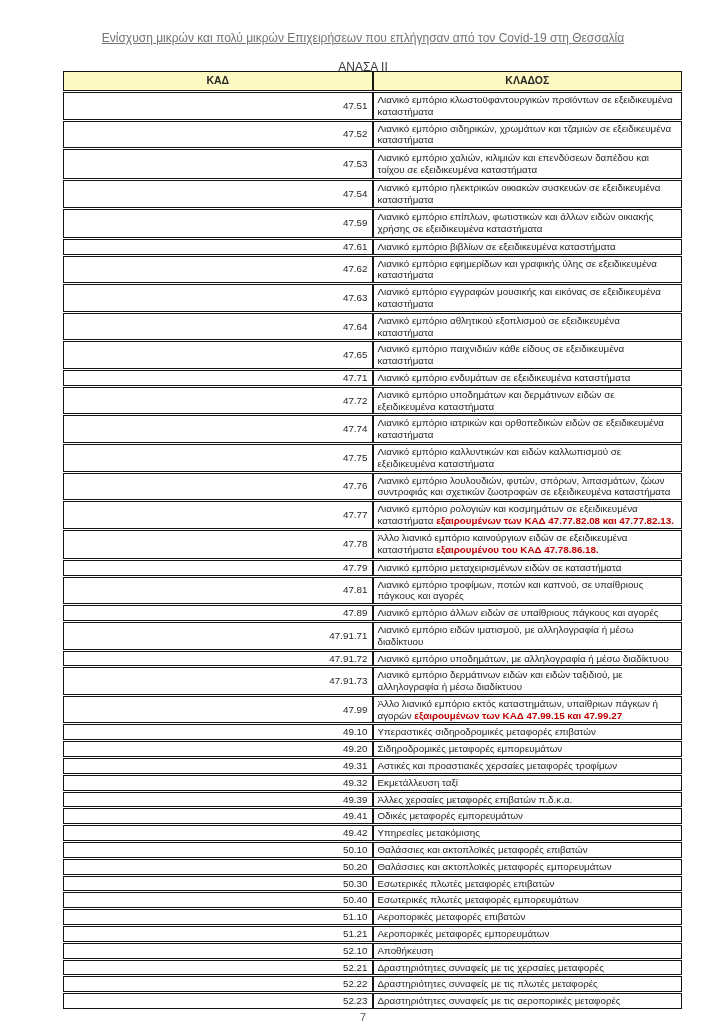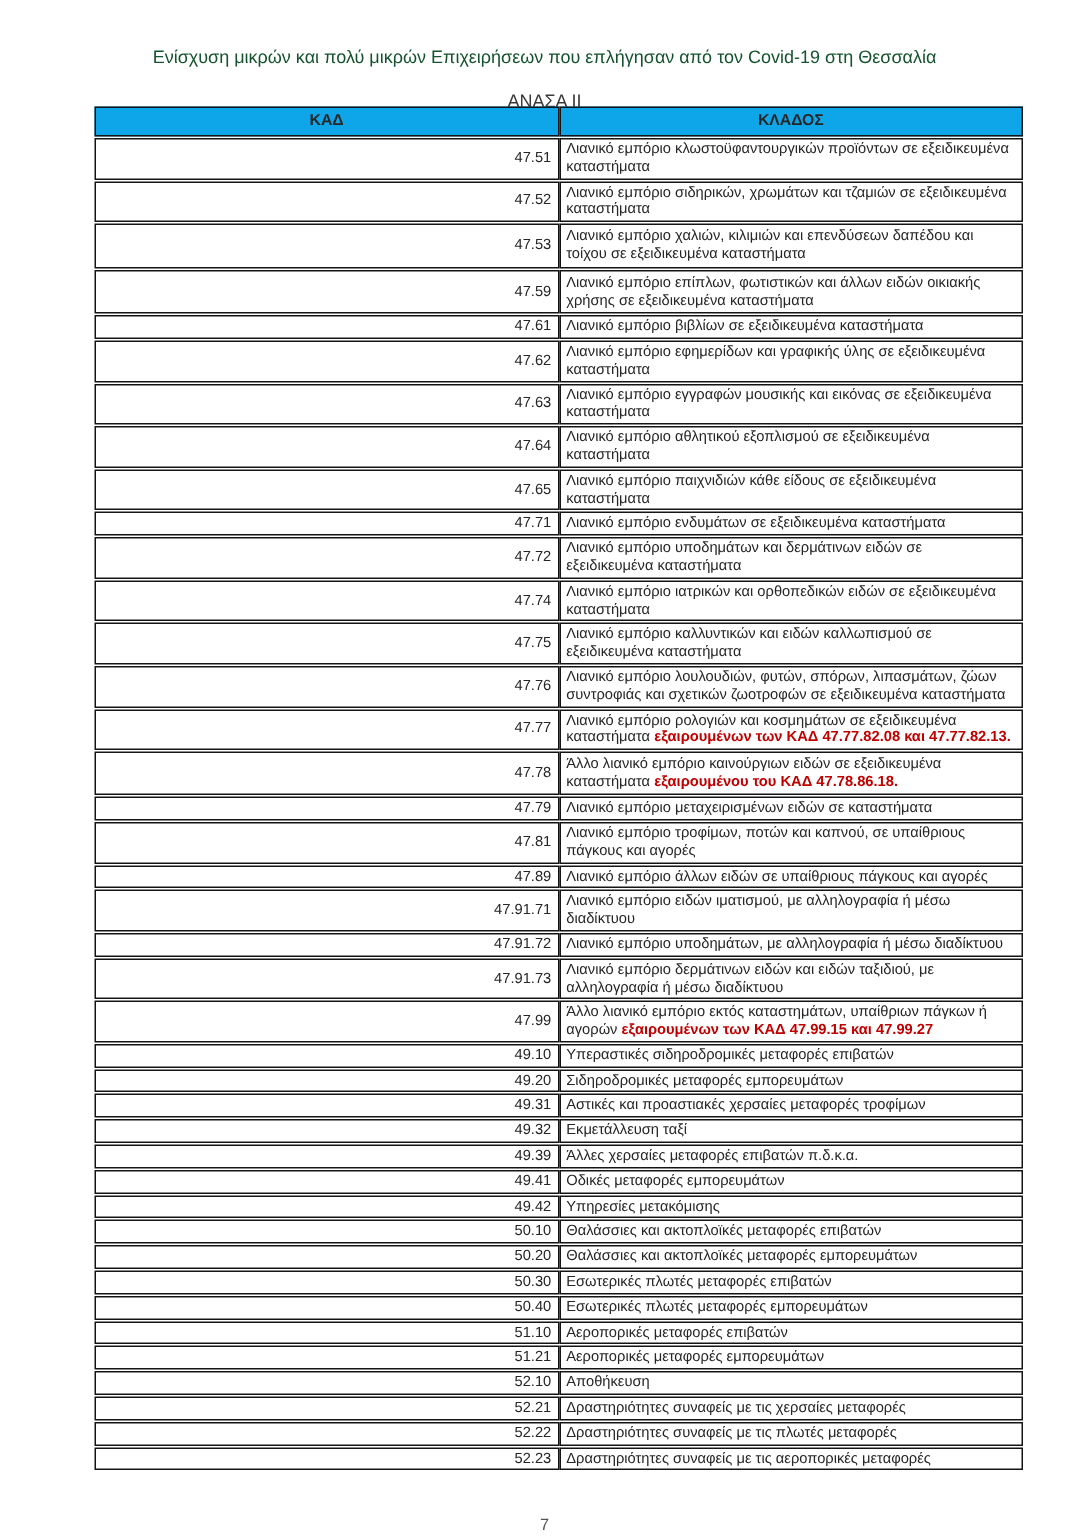--- a/index.html
+++ b/index.html
@@ -6,42 +6,42 @@
   body {
     width: 726px; height: 1024px;
     background: #ffffff;
     position: relative;
     overflow: hidden;
     font-family: "Liberation Sans", sans-serif;
     color: #262626;
   }
   .title-block { padding-top: 30px; text-align: center; }
   .title {
-    font-size: 12px; line-height: 16px; color: #14532d;
+    font-size: 12px; line-height: 16px; color: #737373; text-decoration: underline;
   }
   .subtitle {
     font-size: 12px; line-height: 16px; color: #3a3a3a; margin-top: 13px;
   }
   table.kad-table {
     position: absolute;
     left: 63px; top: 70px;
     width: 619px;
     border-collapse: separate;
     border-spacing: 0 1px;
     table-layout: fixed;
   }
   th, td {
     border: 1px solid #141414;
     font-size: 9.8px;
     line-height: 11.8px;
     vertical-align: middle;
     overflow: hidden;
   }
   th {
-    background: #0ea5e9;
+    background: #fef9c3;
     font-weight: bold;
     font-size: 10.5px;
     text-align: center;
     height: 18px;
     padding: 0 2px;
   }
   td.c1 {
     width: 105px;
     text-align: right;
     padding: 1px 4px 1px 2px;
@@ -82,20 +82,24 @@
         </tr>
         <tr>
           <td class="c1">47.52</td>
           <td class="c2"><span>Λιανικό εμπόριο σιδηρικών, χρωμάτων και τζαμιών σε εξειδικευμένα καταστήματα</span></td>
         </tr>
         <tr>
           <td class="c1" style="height: 26px; text-align: right;">47.53</td>
           <td class="c2"><span>Λιανικό εμπόριο χαλιών, κιλιμιών και επενδύσεων δαπέδου και τοίχου σε εξειδικευμένα καταστήματα</span></td>
         </tr>
         <tr>
+          <td class="c1" style="height: 17px;">47.54</td>
+          <td class="c2"><span>Λιανικό εμπόριο ηλεκτρικών οικιακών συσκευών σε εξειδικευμένα καταστήματα</span></td>
+        </tr>
+        <tr>
           <td class="c1" style="height: 25px;">47.59</td>
           <td class="c2"><span>Λιανικό εμπόριο επίπλων, φωτιστικών και άλλων ειδών οικιακής χρήσης σε εξειδικευμένα καταστήματα</span></td>
         </tr>
         <tr>
           <td class="c1">47.61</td>
           <td class="c2"><span>Λιανικό εμπόριο βιβλίων σε εξειδικευμένα καταστήματα</span></td>
         </tr>
         <tr>
           <td class="c1">47.62</td>
           <td class="c2"><span>Λιανικό εμπόριο εφημερίδων και γραφικής ύλης σε εξειδικευμένα καταστήματα</span></td>

